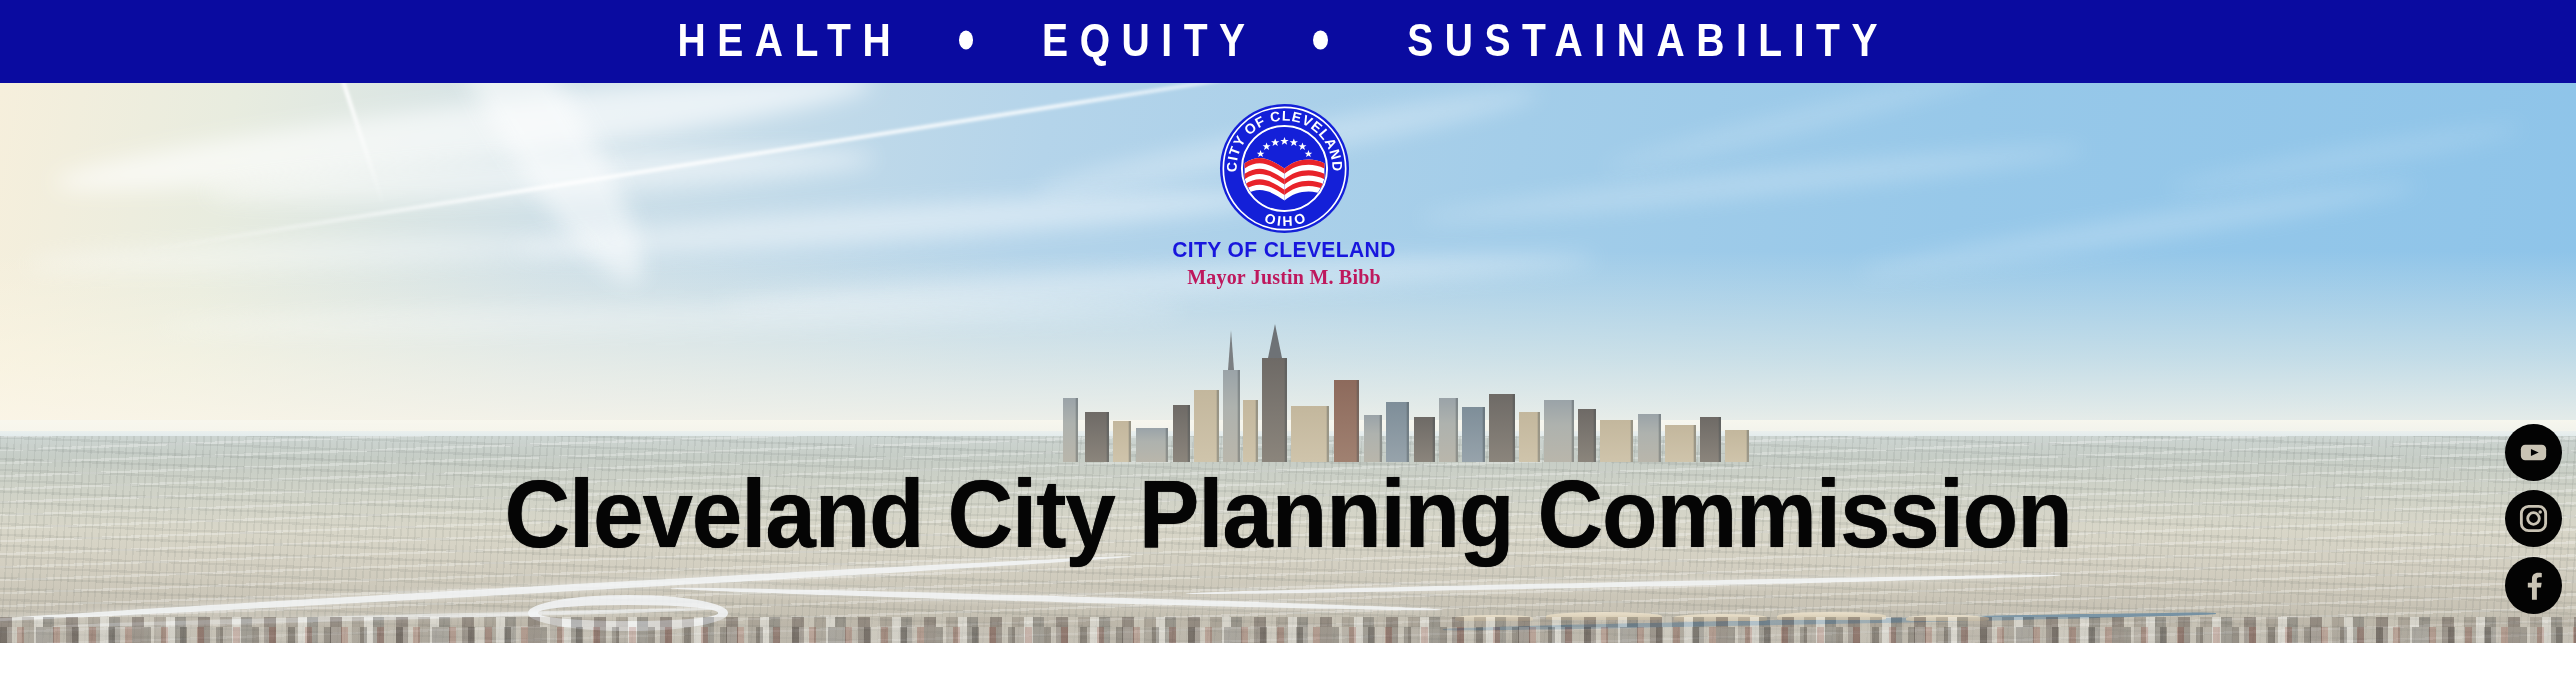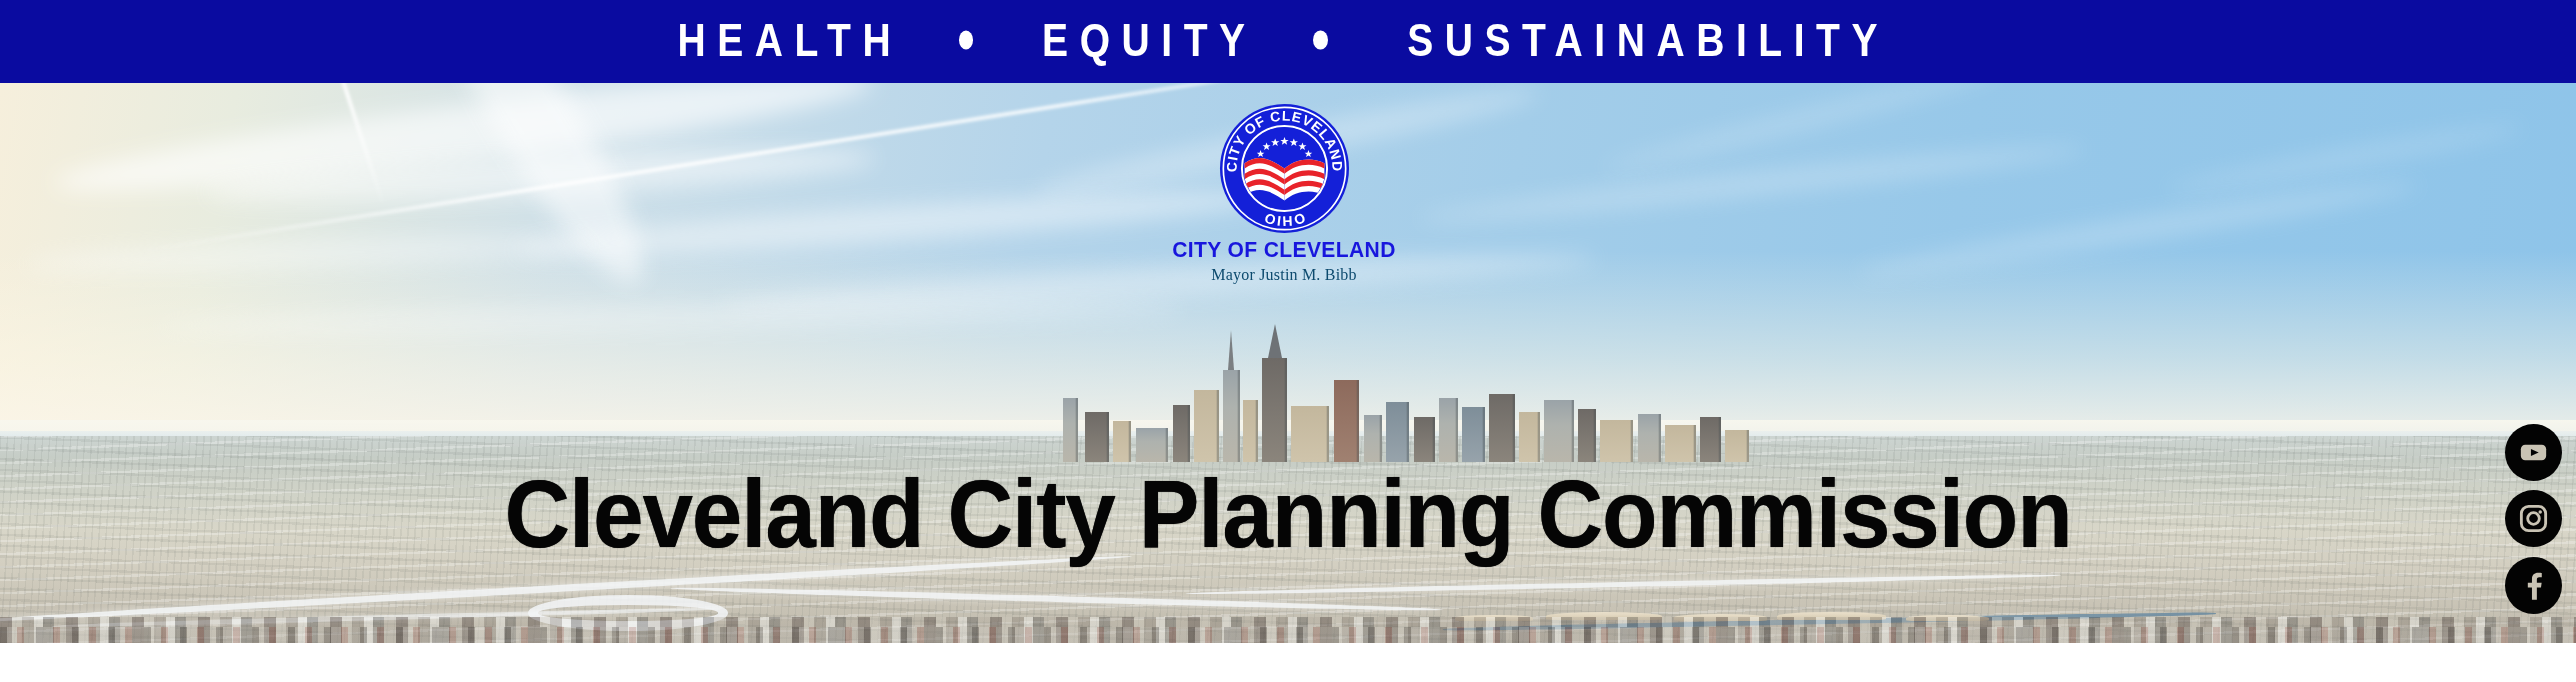--- a/index.html
+++ b/index.html
@@ -283,24 +283,24 @@
     color: #1816dd;
     font-family: "Liberation Sans", sans-serif;
     font-weight: 700;
     font-size: 22.4px;
     letter-spacing: 0.4px;
     line-height: 1.05;
     transform: scaleX(0.94);
   }
   .seal-sub {
     margin-top: 4.6px;
-    color: #0c4a6e;
+    color: #be185d;
     font-family: "Liberation Serif", serif;
-    font-weight: 400;
-    font-size: 16px;
+    font-weight: 700;
+    font-size: 20px;
     letter-spacing: 0.2px;
     line-height: 1.1;
   }
 
   
   .main-title {
     position: absolute;
     left: 0;
     top: 382px;
     width: 2576px;

